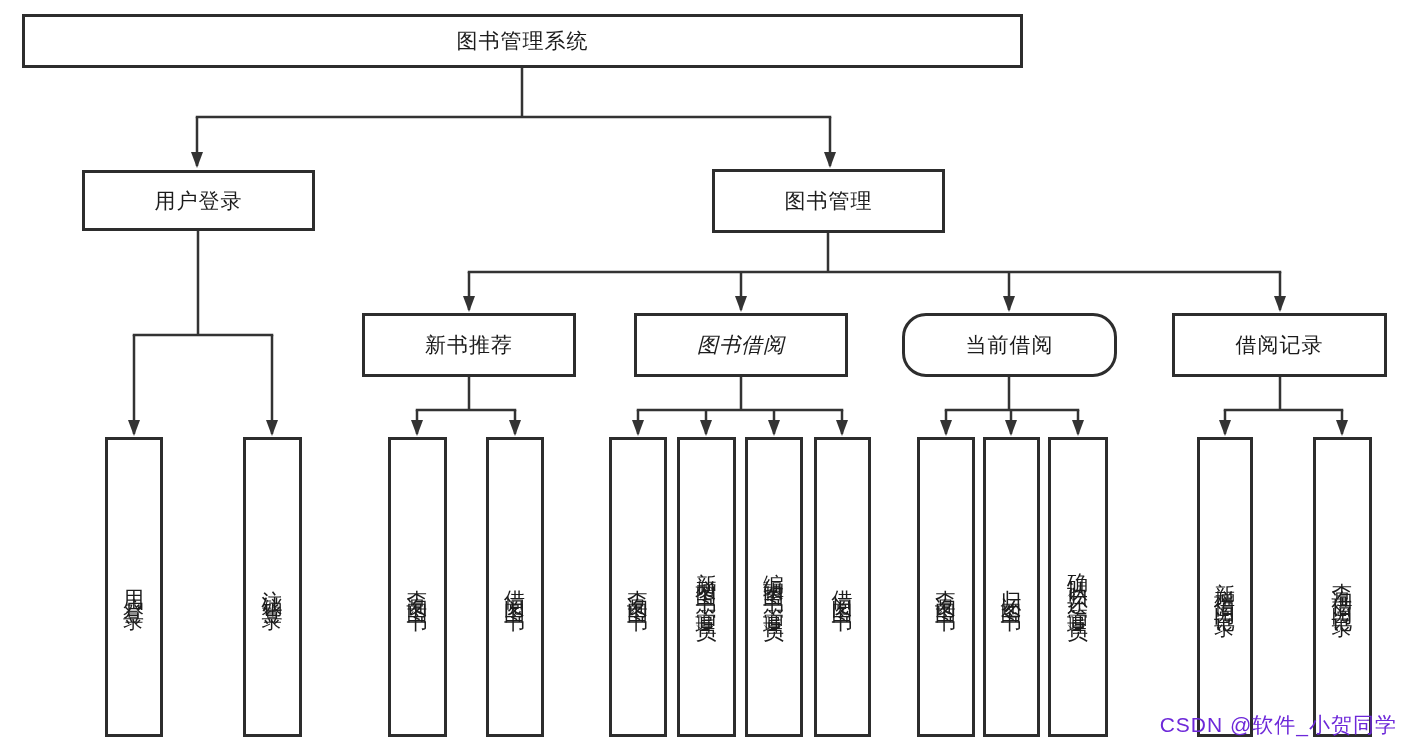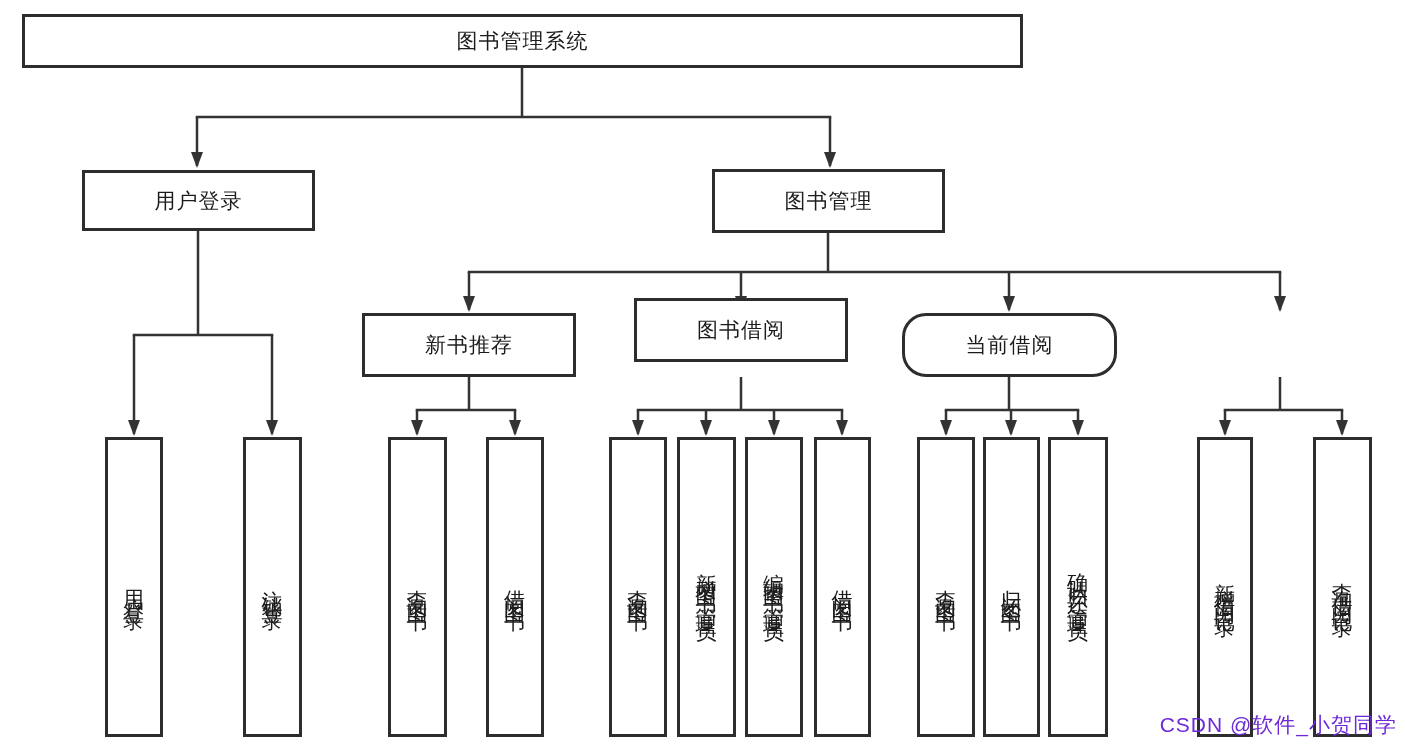--- a/index.html
+++ b/index.html
@@ -84,22 +84,23 @@
       </g>
     </g>
   </svg>
 
   <div class="node" style="left:22px; top:14px; width:1001px; height:54px;">图书管理系统</div>
 
   <div class="node" style="left:82px; top:170px; width:233px; height:61px;">用户登录</div>
   <div class="node" style="left:362px; top:313px; width:214px; height:64px;">新书推荐</div>
 
   <div class="node" style="left:712px; top:169px; width:233px; height:64px;">图书管理</div>
-  <div class="node" style="left:634px; top:298px; width:214px; height:64px;">图书借阅</div>
+  <div class="node" style="left:634px; top:313px; width:214px; height:64px;font-style:italic;">图书借阅</div>
   <div class="node" style="left:902px; top:313px; width:215px; height:64px;border-radius:24px;">当前借阅</div>
+  <div class="node" style="left:1172px; top:313px; width:215px; height:64px;">借阅记录</div>
 
   <div class="node vnode" style="left:105px; top:437px; width:58px; height:300px;">用户登录</div>
   <div class="node vnode" style="left:243px; top:437px; width:59px; height:300px;">注销登录</div>
 
   <div class="node vnode" style="left:388px; top:437px; width:59px; height:300px;">查询图书</div>
   <div class="node vnode" style="left:486px; top:437px; width:58px; height:300px;">借阅图书</div>
 
   <div class="node vnode" style="left:609px; top:437px; width:58px; height:300px;">查询图书</div>
   <div class="node vnode" style="left:677px; top:437px; width:59px; height:300px;">新增图书（管理员）</div>
   <div class="node vnode" style="left:745px; top:437px; width:58px; height:300px;">编辑图书（管理员）</div>

